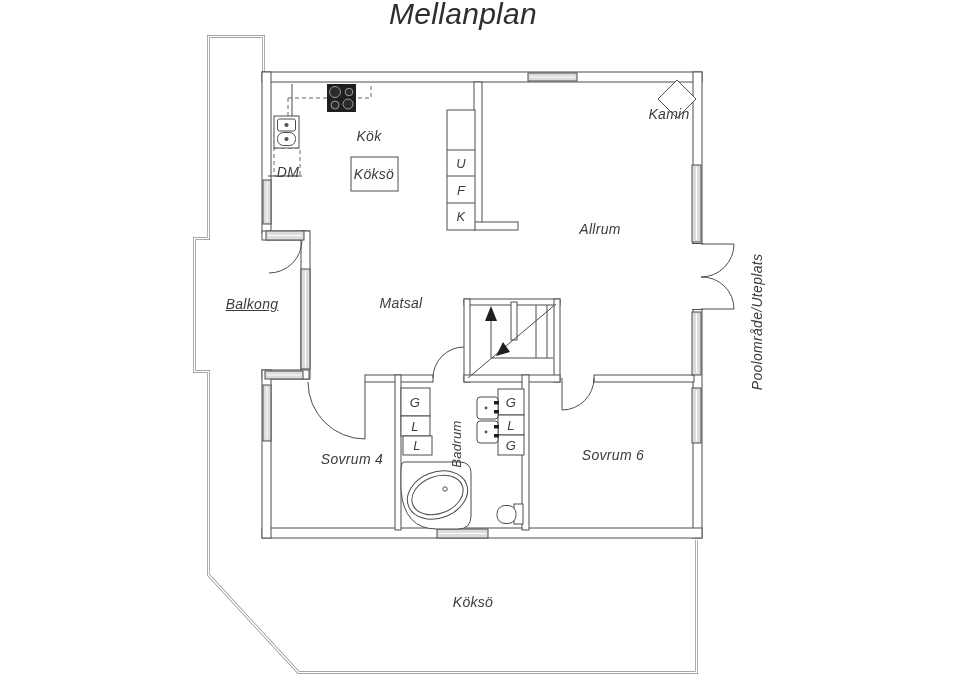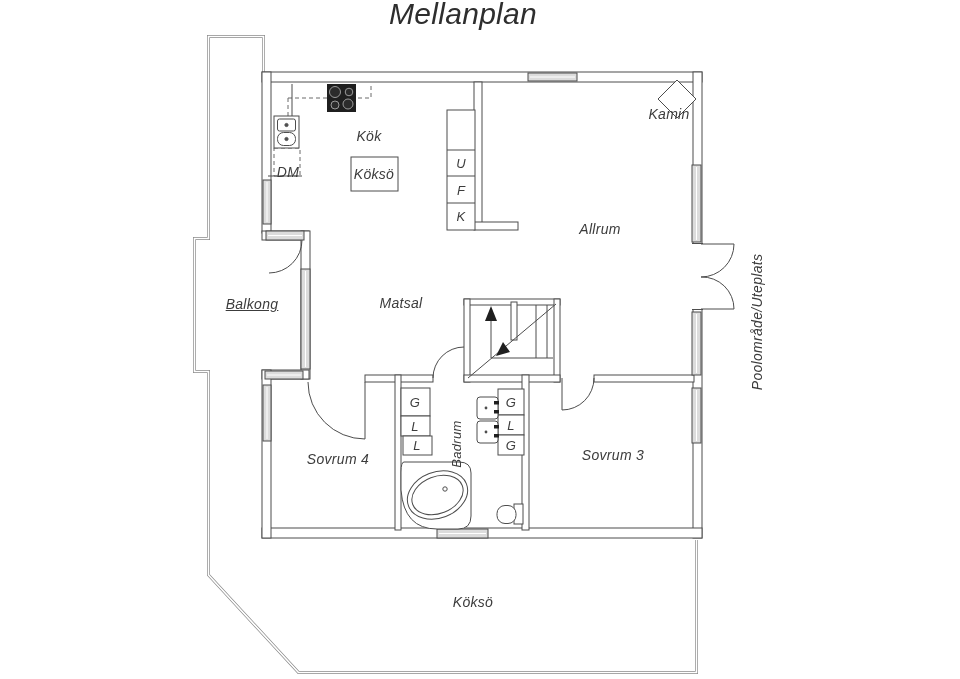--- a/index.html
+++ b/index.html
@@ -172,22 +172,22 @@
   <div class="lbl" style="left:369px;top:136px;">Kök</div>
   <div class="lbl" style="left:374px;top:174px;">Köksö</div>
   <div class="lbl" style="left:288px;top:172px;">DM</div>
   <div class="lbl small" style="left:461px;top:163px;">U</div>
   <div class="lbl small" style="left:461px;top:190px;">F</div>
   <div class="lbl small" style="left:461px;top:216px;">K</div>
   <div class="lbl" style="left:600px;top:229px;">Allrum</div>
   <div class="lbl" style="left:669px;top:114px;">Kamin</div>
   <div class="lbl" style="left:391px;top:303px;margin-left:10px;">Matsal</div>
   <div class="lbl" style="left:252px;top:304px;text-decoration:underline;">Balkong</div>
-  <div class="lbl" style="left:338px;top:459px;text-align:center;">Sovrum 4</div>
-  <div class="lbl" style="left:613px;top:455px;">Sovrum 3</div>
+  <div class="lbl" style="left:352px;top:459px;text-align:center;">Sovrum 4</div>
+  <div class="lbl" style="left:613px;top:455px;">Sovrum 6</div>
   <div class="lbl vert small" style="left:456px;top:444px;">Badrum</div>
   <div class="lbl" style="left:473px;top:602px;">Köksö</div>
   <div class="lbl vert" style="left:757px;top:322px;">Poolområde/Uteplats</div>
 
   <div class="lbl small" style="left:415px;top:402px;">G</div>
   <div class="lbl small" style="left:415px;top:426px;">L</div>
   <div class="lbl small" style="left:417px;top:445px;">L</div>
   <div class="lbl small" style="left:511px;top:402px;">G</div>
   <div class="lbl small" style="left:511px;top:425px;">L</div>
   <div class="lbl small" style="left:511px;top:445px;">G</div>

